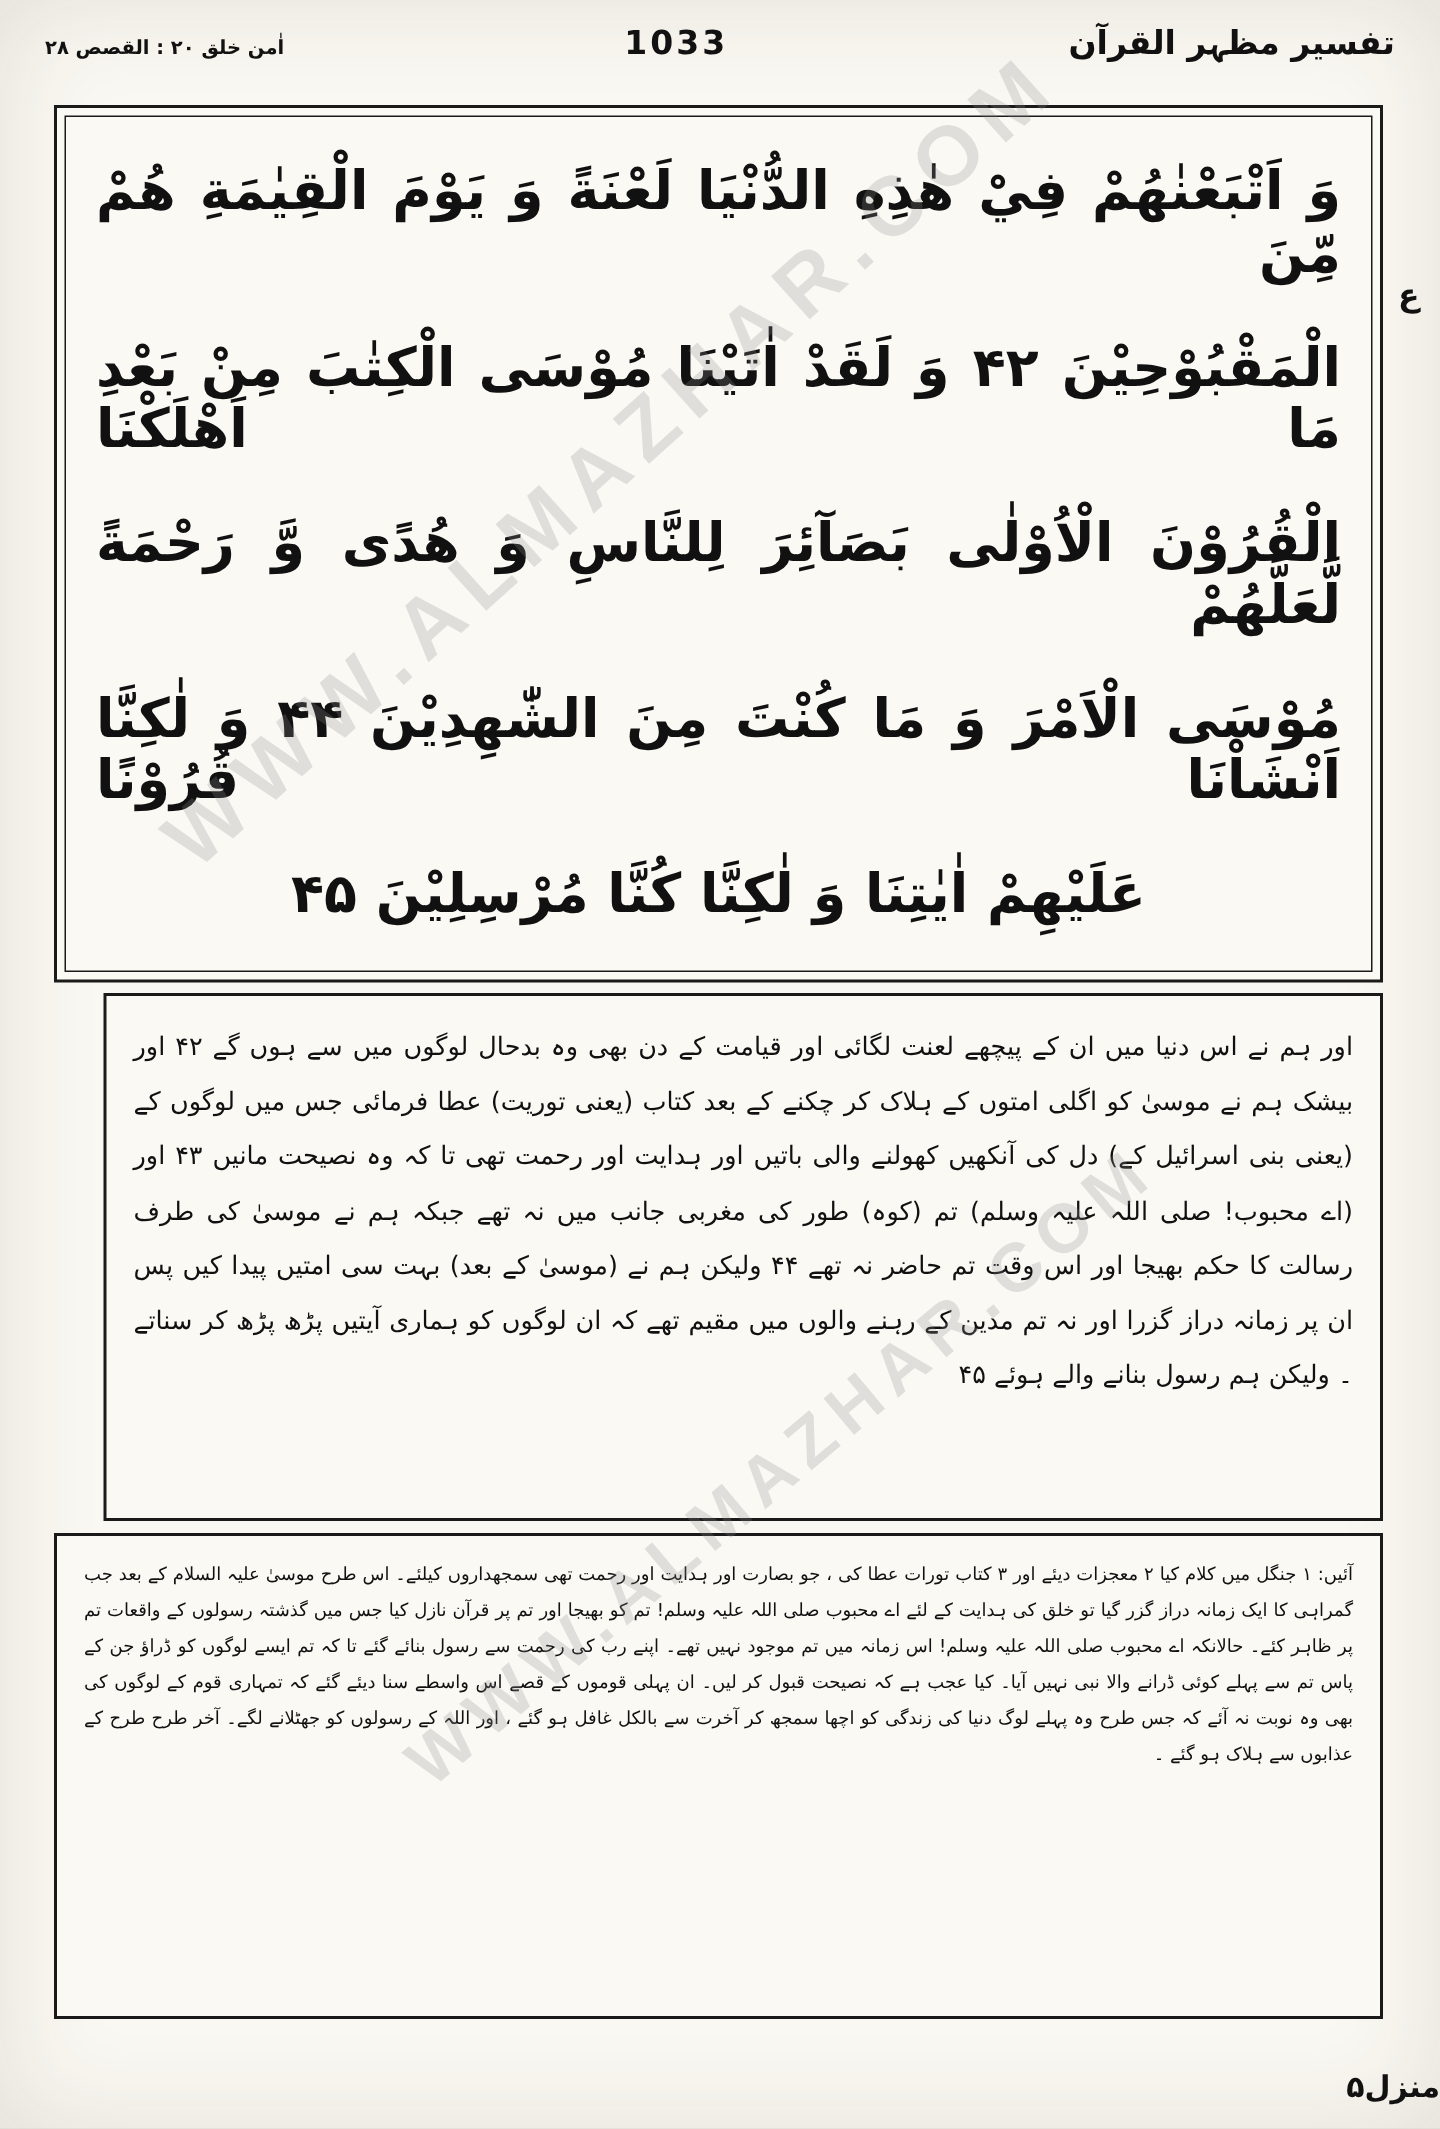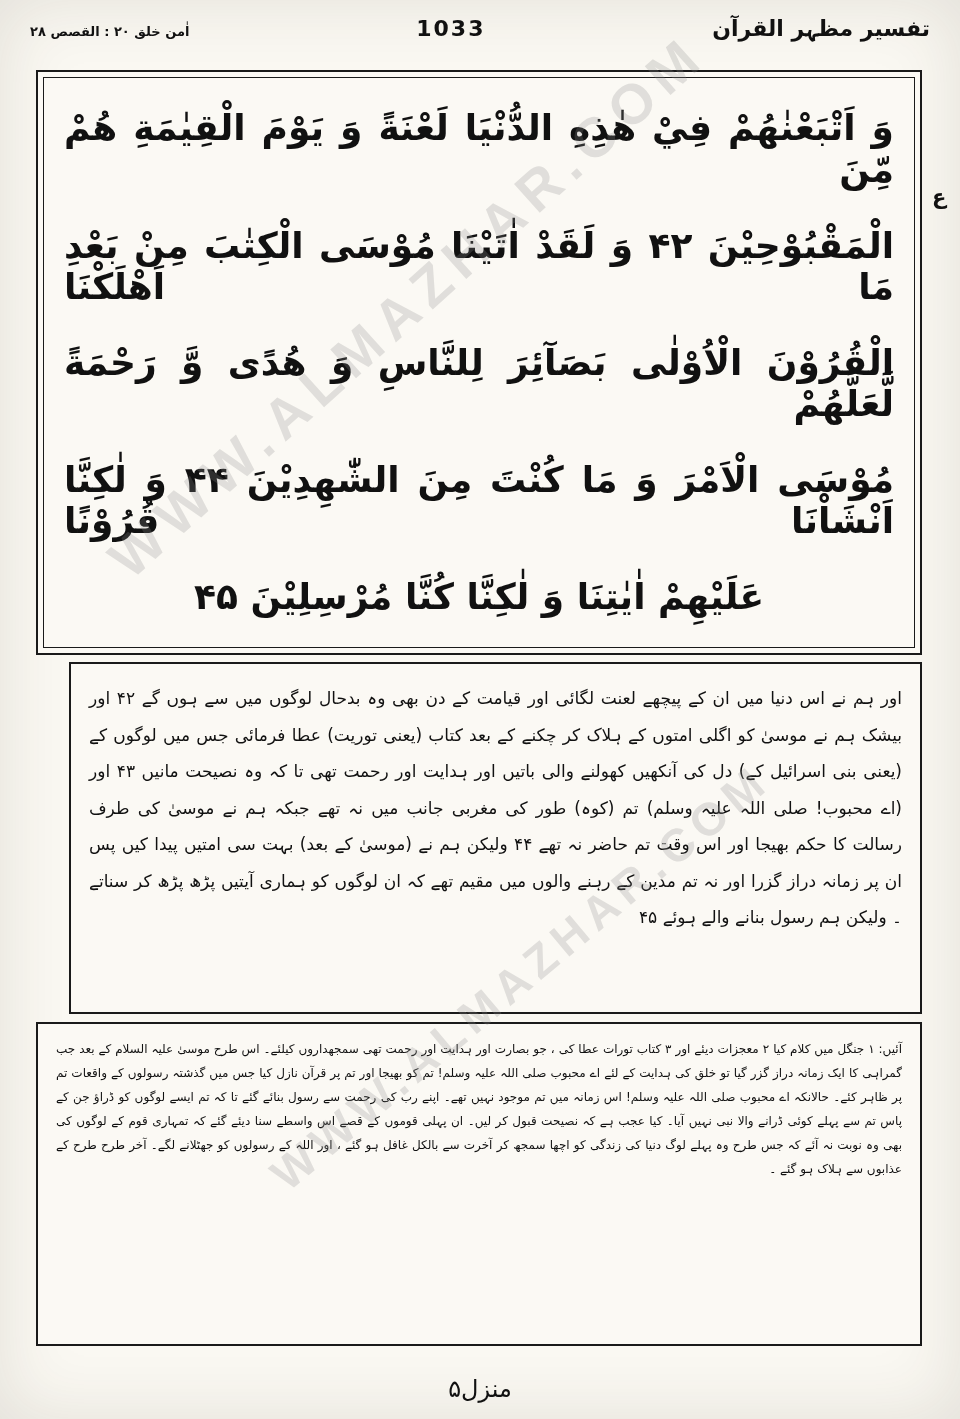--- a/index.html
+++ b/index.html
@@ -97,23 +97,22 @@
     direction: rtl;
     font-size: 12px;
     line-height: 2.0;
     text-align: justify;
   }
 
   
   .footer {
     position: absolute;
     bottom: 16px; right: 0; left: 0;
-    text-align: center;
-    font-size: 24px;
-    font-weight: normal;
+    font-size: 20px;
+    font-weight: bold;
   }
 
   
   .watermark {
     position: absolute;
     direction: ltr;
     font-family: "Liberation Sans", sans-serif;
     font-weight: bold;
     color: #8d8d8d;
     opacity: 0.24;

